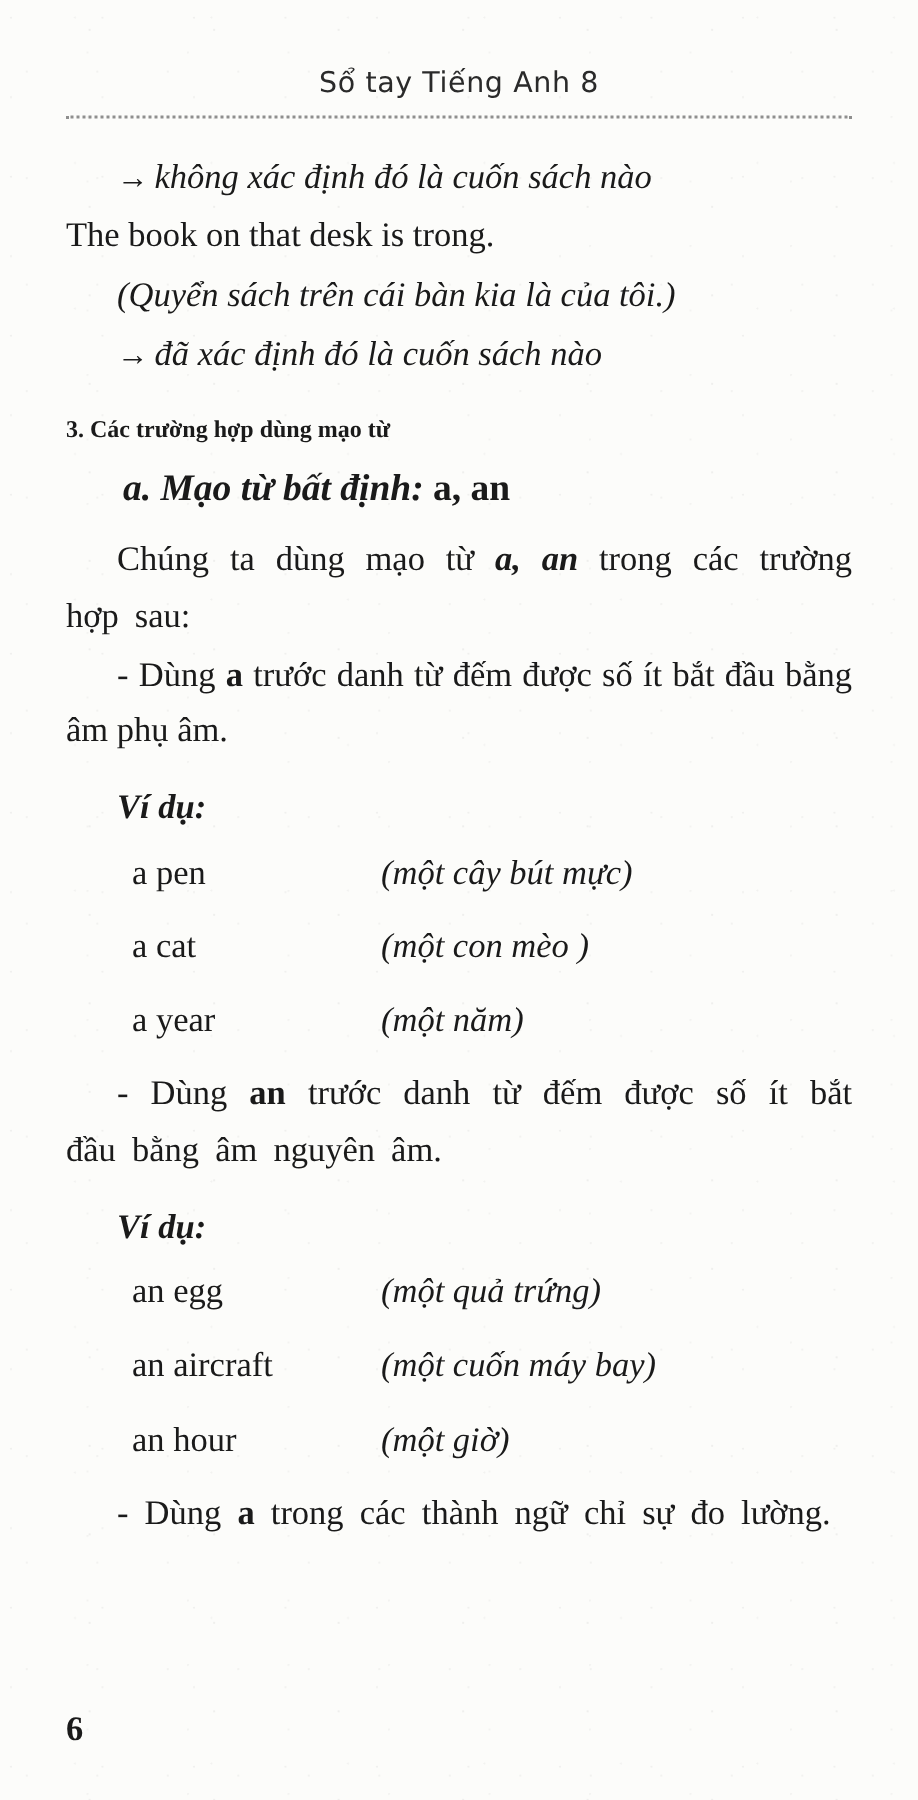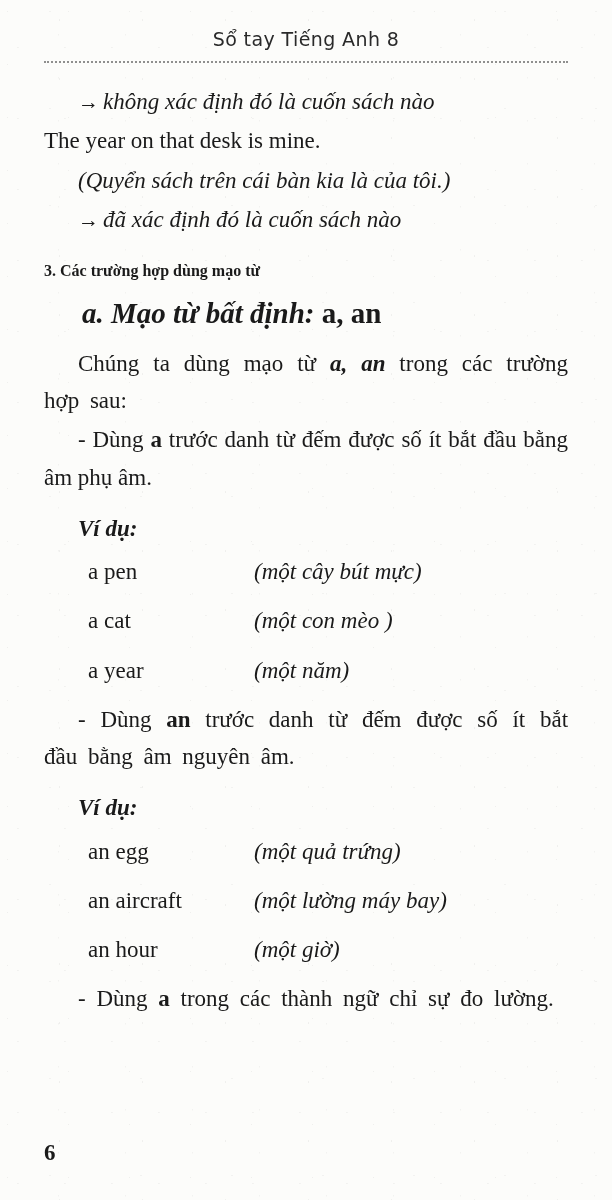--- a/index.html
+++ b/index.html
@@ -13,21 +13,21 @@
     font-family: "Liberation Serif", serif;
     color: #1a1a1a;
     position: relative;
     overflow: hidden;
   }
   .page {
     position: relative;
     width: 612px;
     height: 1200px;
     box-sizing: border-box;
-    padding: 0 44px;
+    padding: 16px 44px;
     background-color: #fcfcfa;
     background-image:
       radial-gradient(circle at 12% 22%, rgba(0,0,0,0.05) 0.6px, transparent 0.8px),
       radial-gradient(circle at 38% 67%, rgba(0,0,0,0.045) 0.6px, transparent 0.8px),
       radial-gradient(circle at 72% 34%, rgba(0,0,0,0.05) 0.6px, transparent 0.8px),
       radial-gradient(circle at 87% 81%, rgba(0,0,0,0.04) 0.6px, transparent 0.8px),
       radial-gradient(circle at 55% 12%, rgba(0,0,0,0.04) 0.6px, transparent 0.8px);
     background-size: 61px 53px, 47px 71px, 83px 59px, 67px 43px, 91px 97px;
   }
 
@@ -87,21 +87,21 @@
   .heading-num {
     font-weight: bold;
     margin-top: 20px;
     margin-bottom: 6px;
     font-size: 16px;
   }
   .heading-sub {
     margin-top: 0;
     margin-bottom: 8px;
     text-indent: 38px;
-    font-size: 29px;
+    font-size: 25px;
   }
   .example-label {
     font-weight: bold;
     font-style: italic;
     text-indent: 34px;
     margin-top: 14px;
     margin-bottom: 6px;
   }
   .spaced {
     word-spacing: 5px;
@@ -151,21 +151,21 @@
     <div class="header-title">Sổ tay Tiếng Anh 8</div>
     <div class="header-rule"></div>
   </div>
 
   <div class="content">
 
     <div class="p arrow-line">
       <span class="arrow">→</span><span>không xác định đó là cuốn sách nào</span>
     </div>
 
-    <div class="p">The year on that desk is mine.</div>
+    <div class="p">The book on that desk is trong.</div>
 
     <div class="p ital center-ish">(Quyển sách trên cái bàn kia là của tôi.)</div>
 
     <div class="p arrow-line">
       <span class="arrow">→</span><span>đã xác định đó là cuốn sách nào</span>
     </div>
 
     <div class="p heading-num">3. Các trường hợp dùng mạo từ</div>
 
     <div class="p heading-sub">
@@ -210,21 +210,21 @@
 
     <div class="p example-label">Ví dụ:</div>
 
     <div class="examples">
       <div class="ex-row">
         <div class="ex-term">an egg</div>
         <div class="ex-gloss">(một quả trứng)</div>
       </div>
       <div class="ex-row">
         <div class="ex-term">an aircraft</div>
-        <div class="ex-gloss">(một lường máy bay)</div>
+        <div class="ex-gloss">(một cuốn máy bay)</div>
       </div>
       <div class="ex-row">
         <div class="ex-term">an hour</div>
         <div class="ex-gloss">(một giờ)</div>
       </div>
     </div>
 
     <div class="p indent spaced">
       <span>- Dùng</span>
       <span class="bold">a</span>

